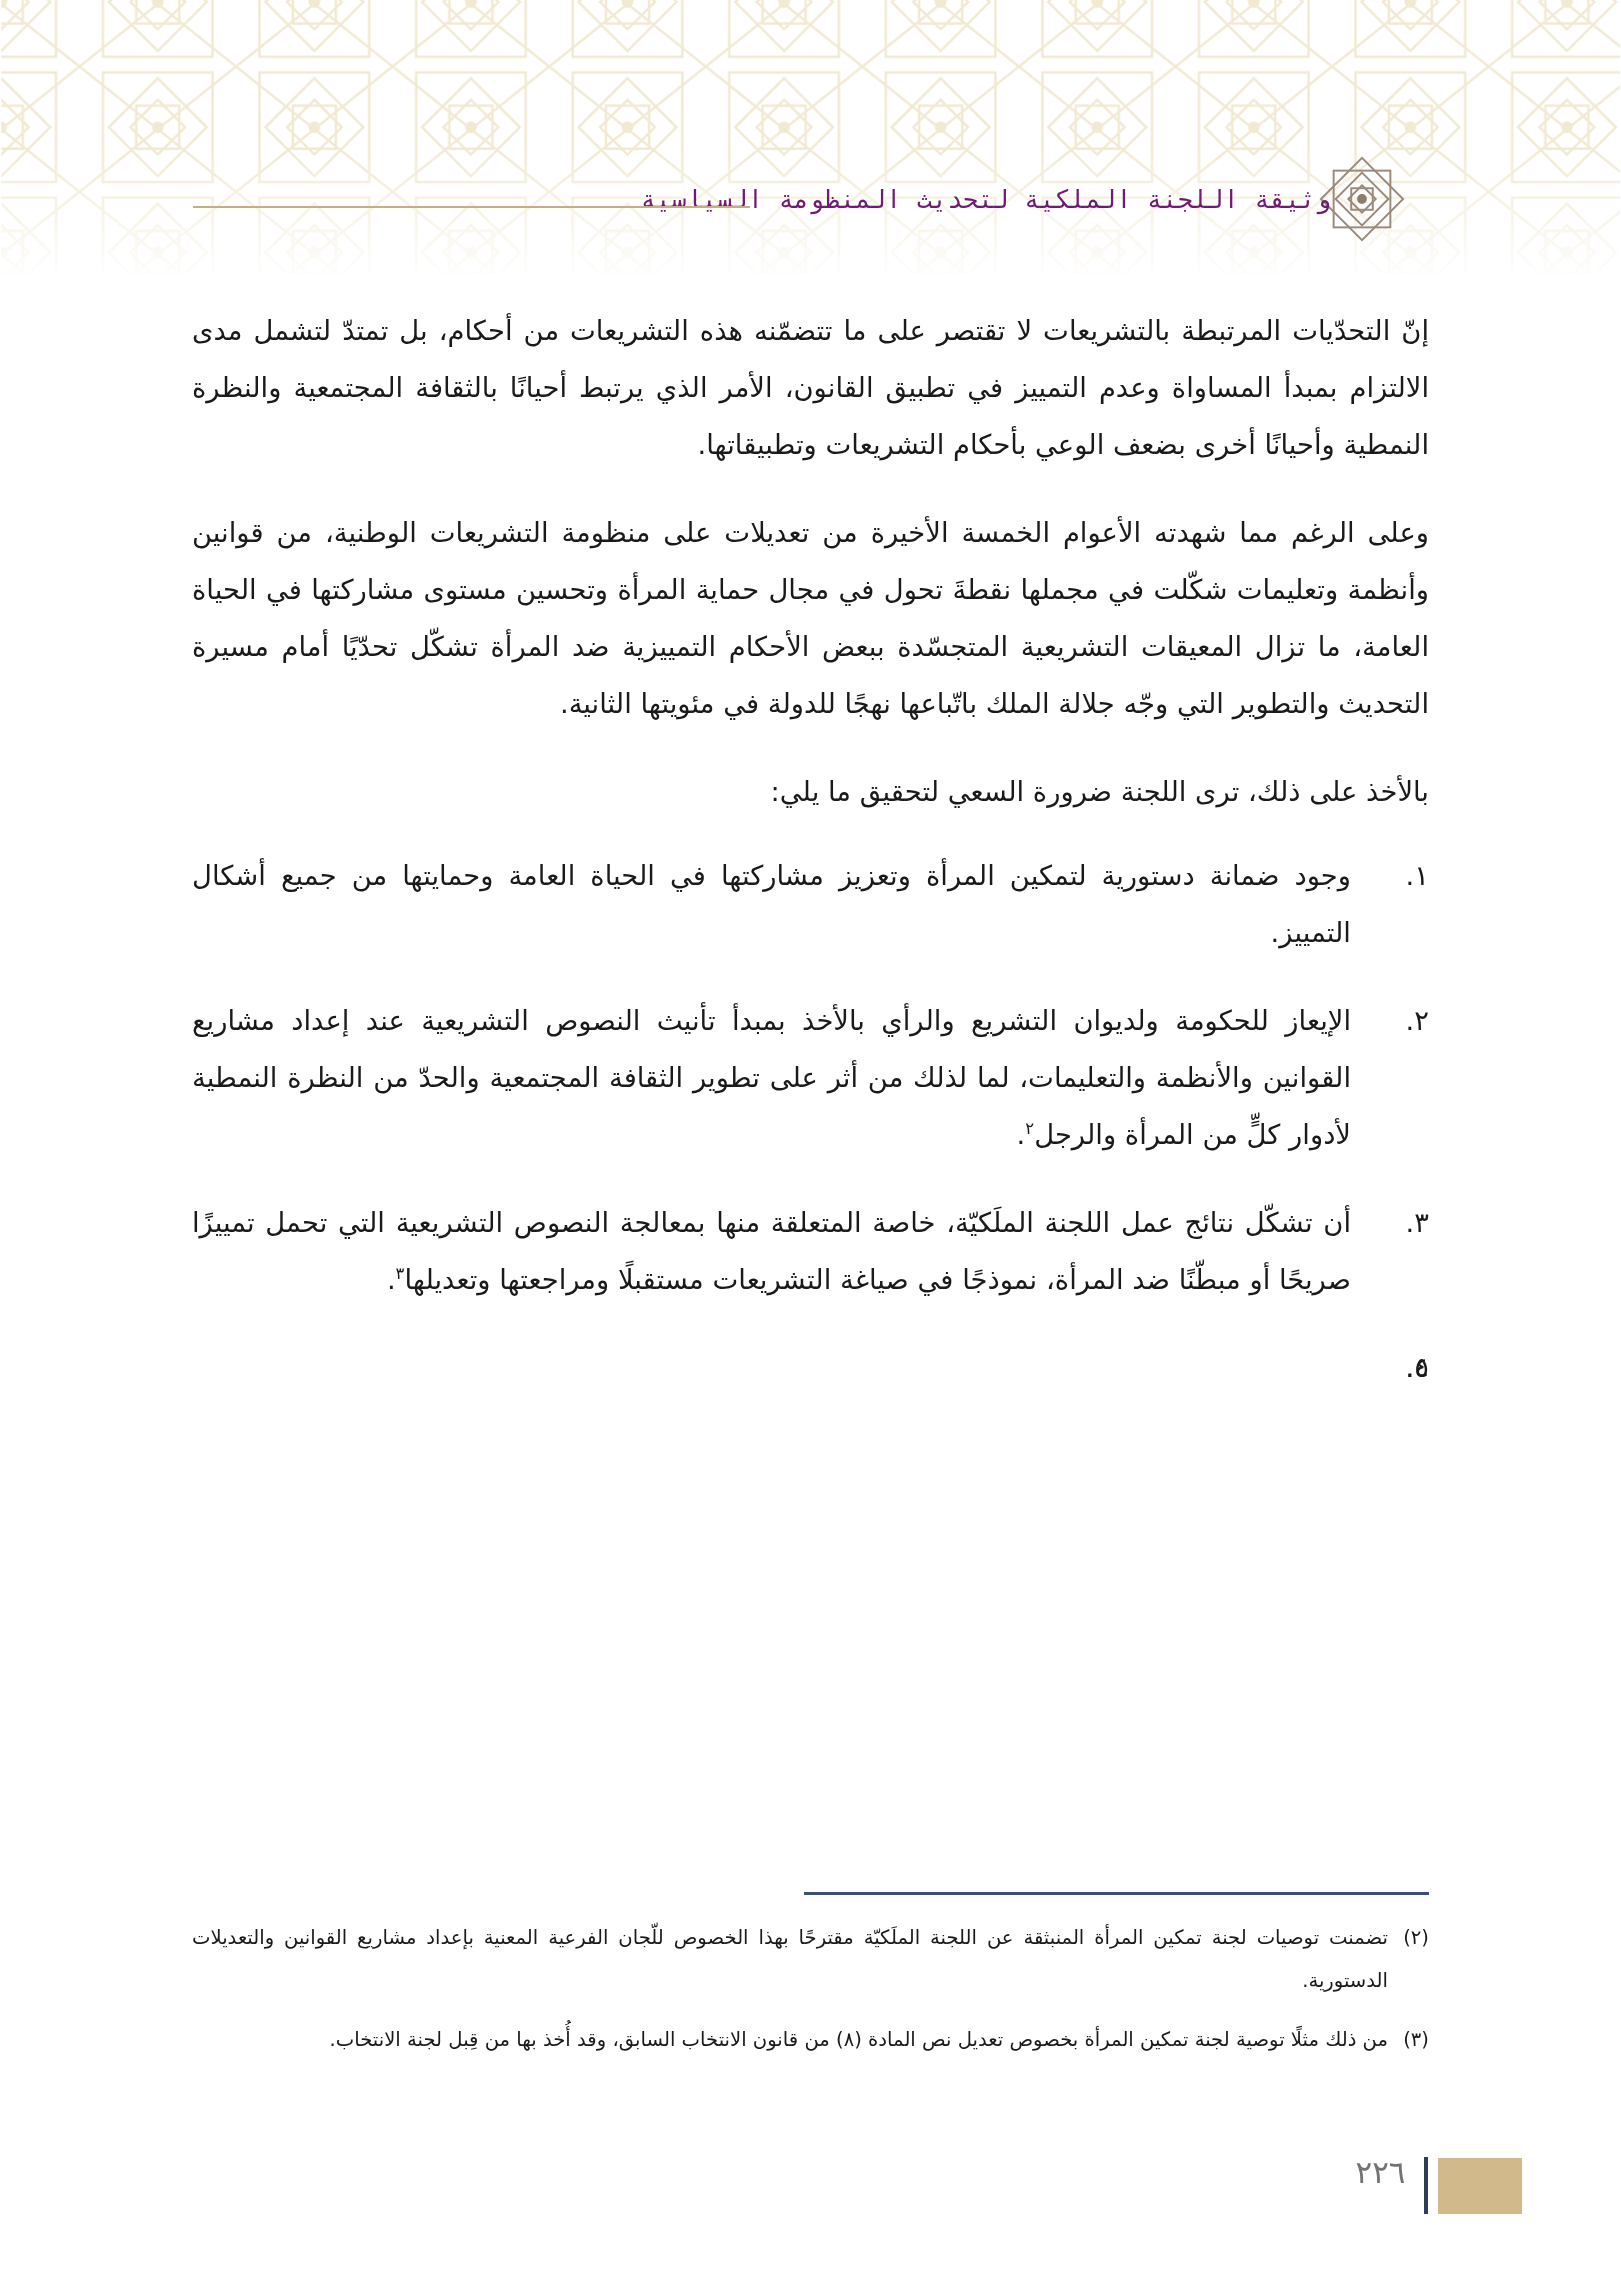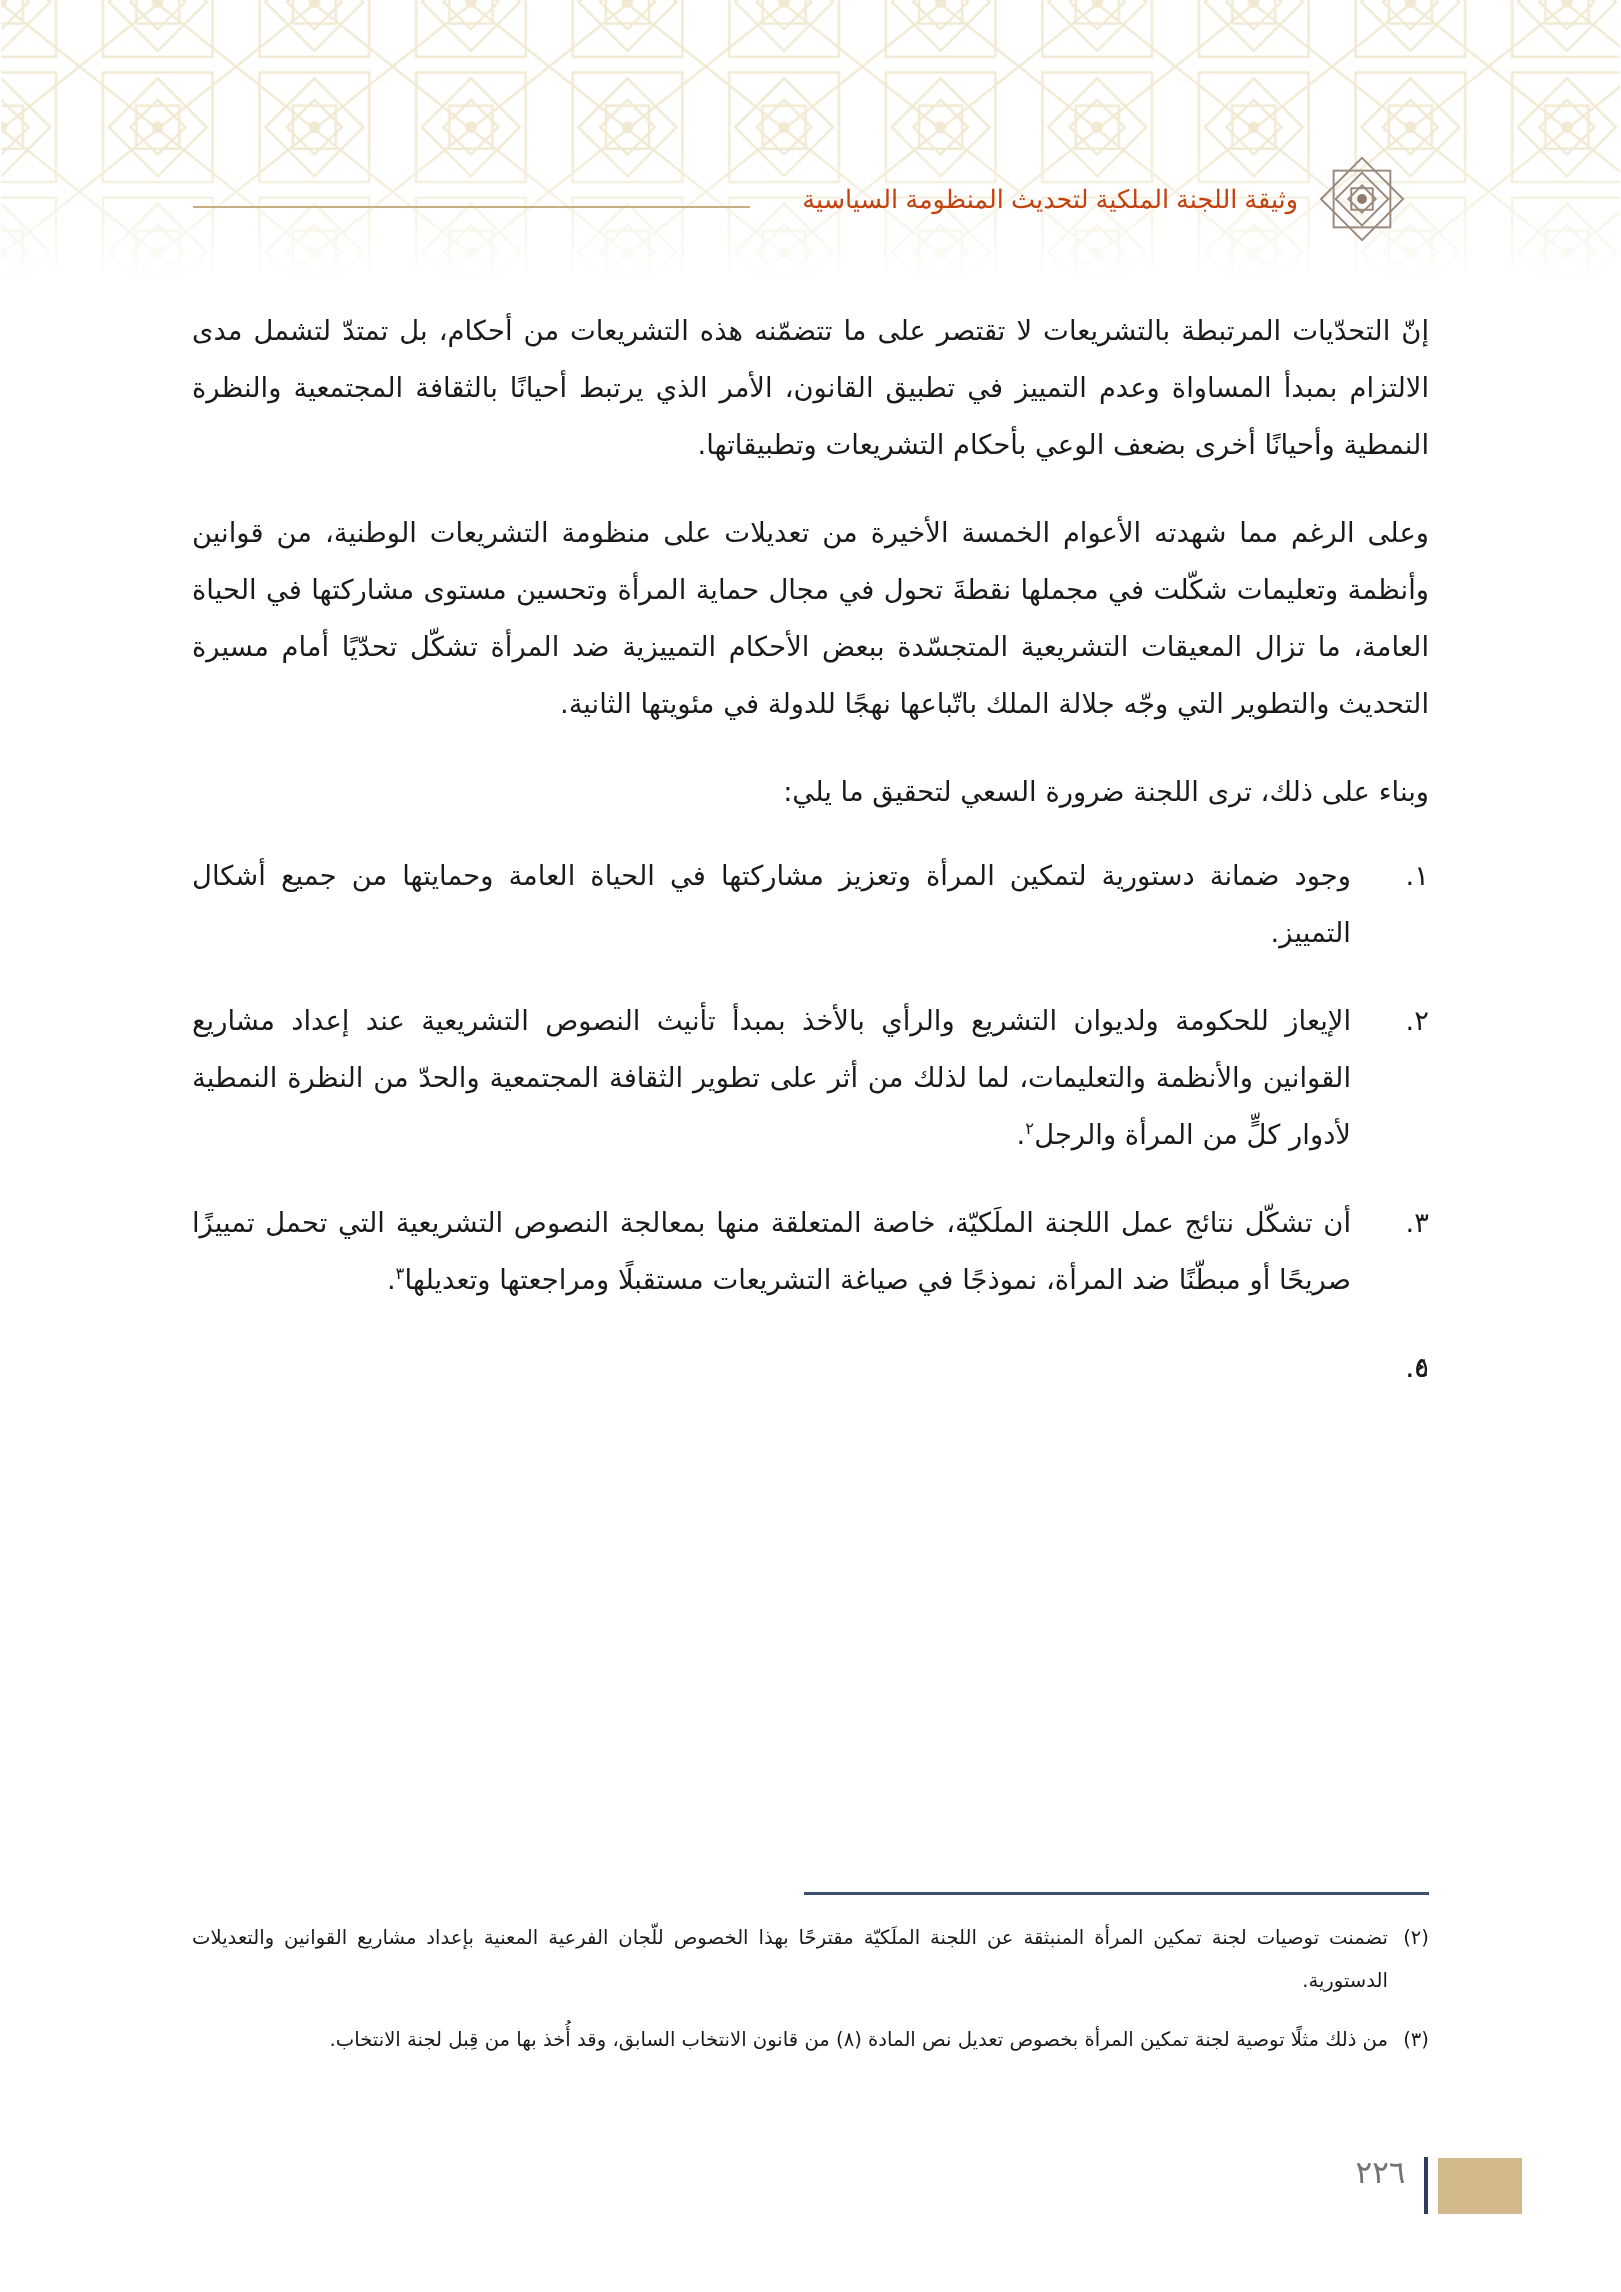--- a/index.html
+++ b/index.html
@@ -14,23 +14,23 @@
     pointer-events: none;
   }
   .pattern-fade {
     position: absolute; left: 0; top: 147px; width: 1621px; height: 137px;
     background: linear-gradient(to bottom, rgba(255,255,255,0) 0%, rgba(255,255,255,0.5) 55%, #ffffff 100%);
   }
   .emblem {
     position: absolute; left: 1318px; top: 155px; width: 88px; height: 88px;
   }
   .header-title {
-    position: absolute; right: 323px; top: 184px;
-    direction: rtl; font-size: 25.5px; color: #c2410c; white-space: nowrap;
-    font-family: Liberation Sans, sans-serif;
+    position: absolute; right: 290px; top: 184px;
+    direction: rtl; font-size: 25.5px; color: #701a75; white-space: nowrap;
+    font-family: Liberation Mono, monospace;
   }
   .header-rule {
     position: absolute; left: 193px; top: 206px; width: 557px; height: 2px;
     background: #c9ad82;
   }
   .content {
     position: absolute; left: 192px; top: 302px; width: 1237px;
     direction: rtl; text-align: justify;
     font-family: "DejaVu Sans", sans-serif;
     font-size: 27.4px; line-height: 57px; color: #1a1a1a;
@@ -104,21 +104,21 @@
     <rect x="34" y="34" width="22" height="22"></rect>
   </g>
   <circle cx="45" cy="45" r="5" fill="#8f7b6c"></circle>
 </svg>
 <div class="header-title">وثيقة اللجنة الملكية لتحديث المنظومة السياسية</div>
 <div class="header-rule"></div>
 
 <div class="content">
   <p>إنّ التحدّيات المرتبطة بالتشريعات لا تقتصر على ما تتضمّنه هذه التشريعات من أحكام، بل تمتدّ لتشمل مدى الالتزام بمبدأ المساواة وعدم التمييز في تطبيق القانون، الأمر الذي يرتبط أحيانًا بالثقافة المجتمعية والنظرة النمطية وأحيانًا أخرى بضعف الوعي بأحكام التشريعات وتطبيقاتها.</p>
   <p>وعلى الرغم مما شهدته الأعوام الخمسة الأخيرة من تعديلات على منظومة التشريعات الوطنية، من قوانين وأنظمة وتعليمات شكّلت في مجملها نقطةَ تحول في مجال حماية المرأة وتحسين مستوى مشاركتها في الحياة العامة، ما تزال المعيقات التشريعية المتجسّدة ببعض الأحكام التمييزية ضد المرأة تشكّل تحدّيًا أمام مسيرة التحديث والتطوير التي وجّه جلالة الملك باتّباعها نهجًا للدولة في مئويتها الثانية.</p>
-  <p class="lead">وبناء على ذلك، ترى اللجنة ضرورة السعي لتحقيق ما يلي:</p>
+  <p class="lead">بالأخذ على ذلك، ترى اللجنة ضرورة السعي لتحقيق ما يلي:</p>
 
   <ol class="list">
     <li>
       <span class="num">١.</span>
       <span>وجود ضمانة دستورية لتمكين المرأة وتعزيز مشاركتها في الحياة العامة وحمايتها من جميع أشكال التمييز.</span>
     </li>
     <li>
       <span class="num">٢.</span>
       <span>الإيعاز للحكومة ولديوان التشريع والرأي بالأخذ بمبدأ تأنيث النصوص التشريعية عند إعداد مشاريع القوانين والأنظمة والتعليمات، لما لذلك من أثر على تطوير الثقافة المجتمعية والحدّ من النظرة النمطية لأدوار كلٍّ من المرأة والرجل</span><sup>٢</sup><span>.</span>
     </li>

